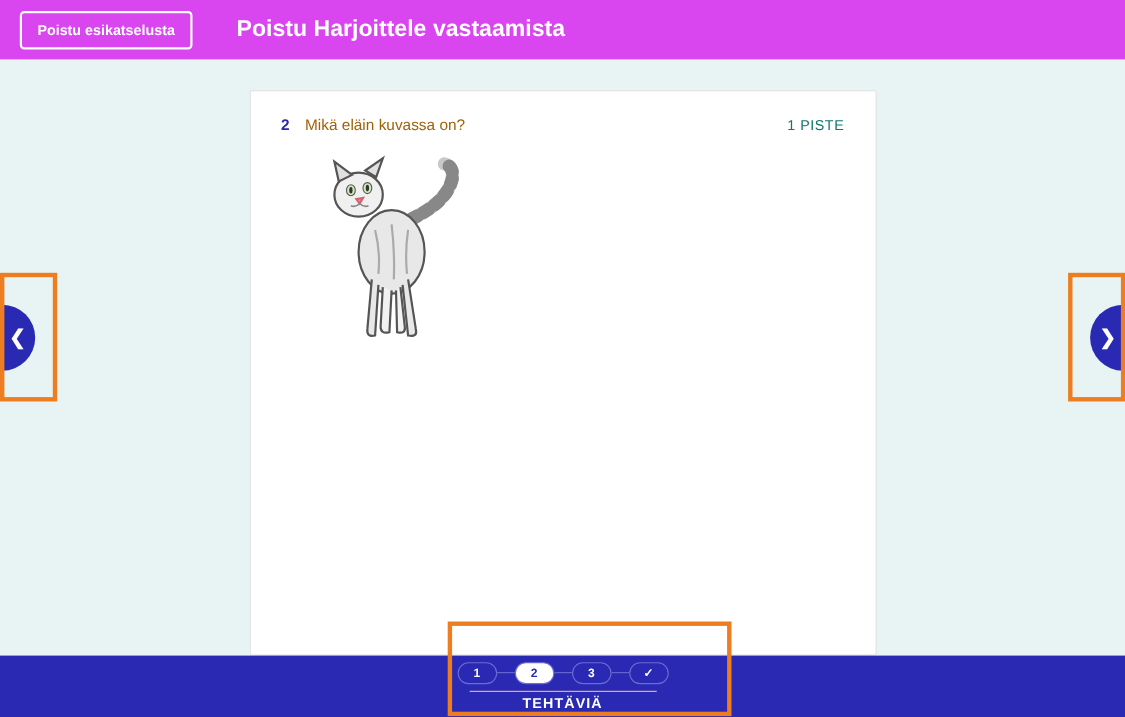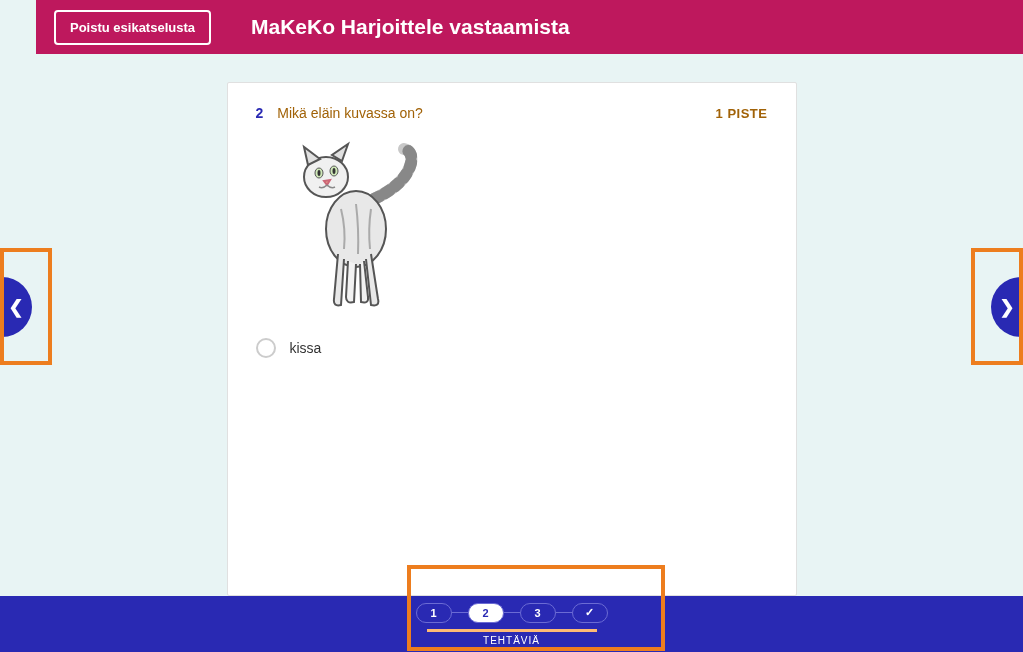--- a/index.html
+++ b/index.html
@@ -5,27 +5,26 @@
     * { box-sizing: border-box; margin: 0; padding: 0; }
     body {
       font-family: Arial, sans-serif;
       background: #e8f4f4;
       width: 1023px;
       height: 652px;
       overflow: hidden;
       position: relative;
     }
     .header {
-      background: #be185d;
+      background: #d946ef;
       height: 54px;
       display: flex;
       align-items: center;
       padding: 0 18px;
       gap: 40px;
-      margin-left: 36px;
     }
     .exit-button {
       background: transparent;
       border: 2px solid #fff;
       color: #fff;
       padding: 8px 14px;
       border-radius: 4px;
       font-size: 13px;
       font-weight: bold;
       cursor: pointer;
@@ -62,22 +61,22 @@
     .q-number {
       color: #2929b3;
       font-weight: bold;
       font-size: 14px;
     }
     .q-text {
       color: #a16207;
       font-size: 14px;
     }
     .q-points {
-      color: #a16207;
-      font-weight: bold;
+      color: #0f766e;
+      font-weight: normal;
       font-size: 13px;
       letter-spacing: 0.5px;
     }
     .cat-image {
       width: 145px;
       height: 175px;
       margin-left: 30px;
       margin-bottom: 20px;
     }
     .options {
@@ -184,35 +183,35 @@
       background: #fff;
       color: #2929b3;
     }
     .pager-connector {
       width: 16px;
       height: 1px;
       background: #6b6bd4;
     }
     .footer-label {
       color: #fff;
-      font-size: 10px;
-      font-weight: normal;
+      font-size: 13px;
+      font-weight: bold;
       letter-spacing: 1px;
-      border-top: 3px solid #fdba74;
+      border-top: 1px solid #fdba74;
       padding-top: 3px;
       width: 170px;
       text-align: center;
     }
   </style>
 </head>
 <body>
 
 <div class="header">
   <button class="exit-button">Poistu esikatselusta</button>
-  <div class="title">MaKeKo Harjoittele vastaamista</div>
+  <div class="title">Poistu Harjoittele vastaamista</div>
 </div>
 
 <div class="main">
   <div class="card">
     <div class="q-header">
       <div class="q-left">
         <span class="q-number">2</span>
         <span class="q-text">Mikä eläin kuvassa on?</span>
       </div>
       <span class="q-points">1 PISTE</span>
@@ -244,24 +243,20 @@
         <ellipse cx="33" cy="34" rx="1.5" ry="3" fill="#333" stroke="none"></ellipse>
         <ellipse cx="48" cy="32" rx="1.5" ry="3" fill="#333" stroke="none"></ellipse>
 
         <path d="M 38 42 L 44 41 L 41 46 Z" fill="#e8a088" stroke="#c67"></path>
 
         <path d="M 41 46 Q 37 50 33 48" fill="none" stroke="#888" stroke-width="1.5"></path>
         <path d="M 41 46 Q 45 50 49 48" fill="none" stroke="#888" stroke-width="1.5"></path>
       </g>
     </svg>
     <div class="options">
-      <div class="option">
-        <span class="radio"></span>
-        <span class="option-label">kissa</span>
-      </div>
     </div>
   </div>
 </div>
 
 <div class="nav-arrow left">
   <div class="arrow-bubble">
     <span class="chevron">❮</span>
   </div>
 </div>
 <div class="nav-arrow right">

